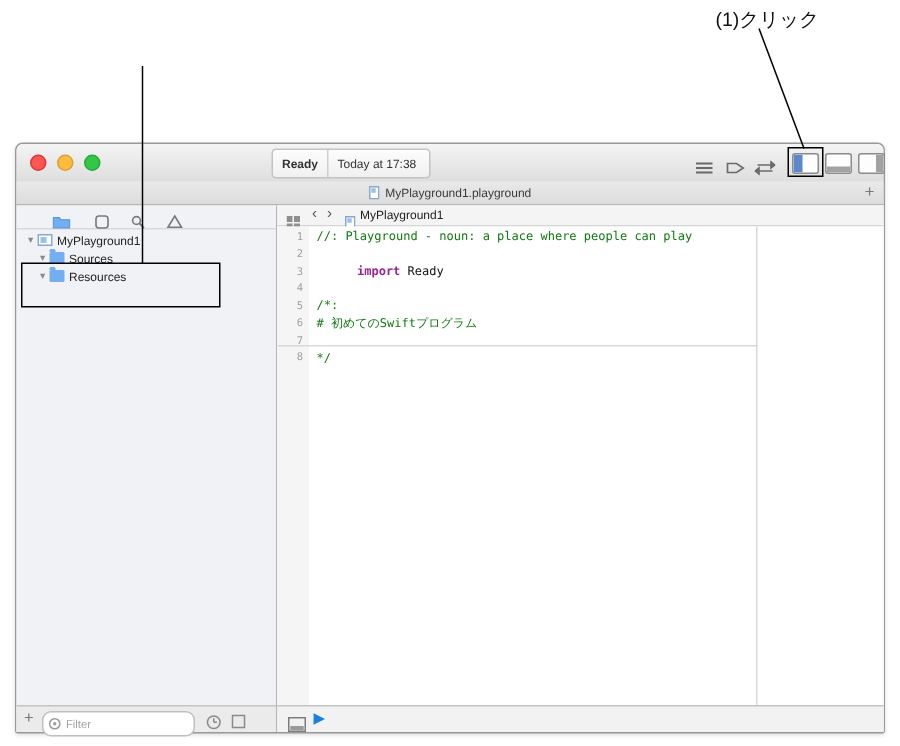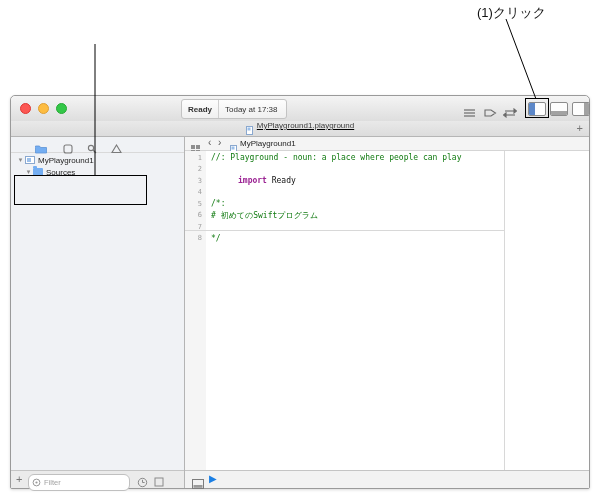--- a/index.html
+++ b/index.html
@@ -30,21 +30,21 @@
   .tb-list{left:452px;} .tb-tag{left:473px;} .tb-arrows{left:492px;}
   .view-btn{position:absolute;top:6px;width:16px;height:12px;border:1px solid #8b8b8b;border-radius:2px;
             background:#fdfdfd;box-sizing:content-box;overflow:hidden;}
   .vb1{left:517px;} .vb2{left:539px;} .vb3{left:561px;}
   .vb1 .fill{position:absolute;left:0;top:0;width:6px;height:100%;background:var(--navigator-active-panel,#5c87c8);}
   .vb2 .fill{position:absolute;left:0;bottom:0;width:100%;height:4px;background:#a2a2a2;}
   .vb3 .fill{position:absolute;right:0;top:0;width:5px;height:100%;background:#a2a2a2;}
 
   .tabbar{position:absolute;left:0;top:25px;width:100%;height:15px;
           background:linear-gradient(180deg,#e9e9e9,#dcdcdc);border-bottom:1px solid #b5b5b5;
-          display:flex;align-items:flex-start;justify-content:center;text-decoration:underline;}
+          display:flex;align-items:center;justify-content:center;}
   .tab-title{font-size:8px;color:#3a3a3a;margin-left:4px;}
   .tab-add{position:absolute;right:6px;top:1px;font-size:11px;color:#777;}
 
   
   .content{position:absolute;left:0;top:41px;width:578px;bottom:0;}
   .navigator{position:absolute;left:0;top:0;width:174px;height:100%;background:#f0f2f5;
              border-right:1px solid #b4b4b4;box-sizing:border-box;}
   .nav-toolbar{position:absolute;left:0;top:0;width:100%;height:15px;border-bottom:1px solid #d9d9d9;}
   .nav-tb-icon{position:absolute;top:3px;}
   .ni1{left:24px;} .ni2{left:52px;} .ni3{left:76px;} .ni4{left:100px;}
@@ -199,20 +199,25 @@
             <div class="nav-row" style="padding-left: 5px;">
               <span class="disclosure">▾</span>
               <span class="nav-icon playground-file"></span>
               <span class="nav-label">MyPlayground1</span>
             </div>
             <div class="nav-row" style="padding-left: 13px;">
               <span class="disclosure">▾</span>
               <span class="nav-icon folder"></span>
               <span class="nav-label">Sources</span>
             </div>
+            <div class="nav-row" style="padding-left: 13px;">
+              <span class="disclosure">▾</span>
+              <span class="nav-icon folder"></span>
+              <span class="nav-label">Resources</span>
+            </div>
           </div>
 
         <div class="nav-bottom">
           <span class="nav-plus">+</span>
           <span class="filter-field">
             <svg width="9" height="9">
                 <circle cx="4.5" cy="4.5" r="3.4" fill="none" stroke="#9a9a9a" stroke-width="1"></circle>
                 <circle cx="4.5" cy="4.5" r="1.1" fill="#9a9a9a"></circle>
               </svg>
             <span class="filter-text">Filter</span>

